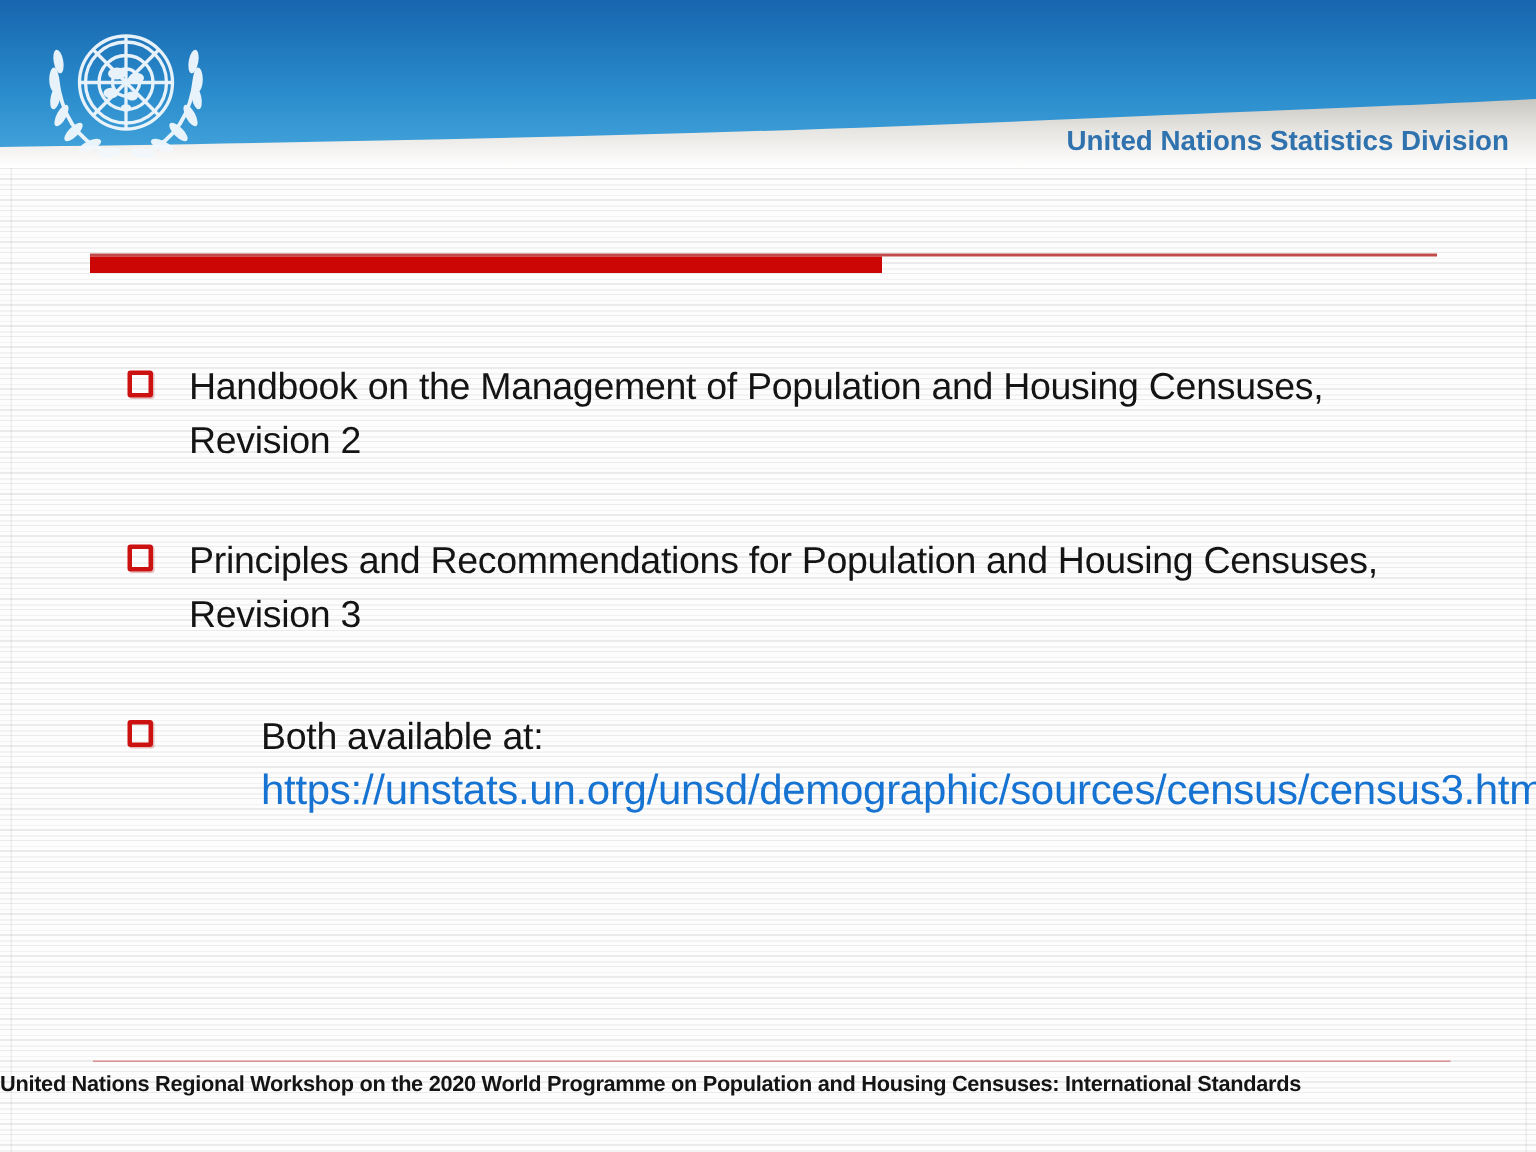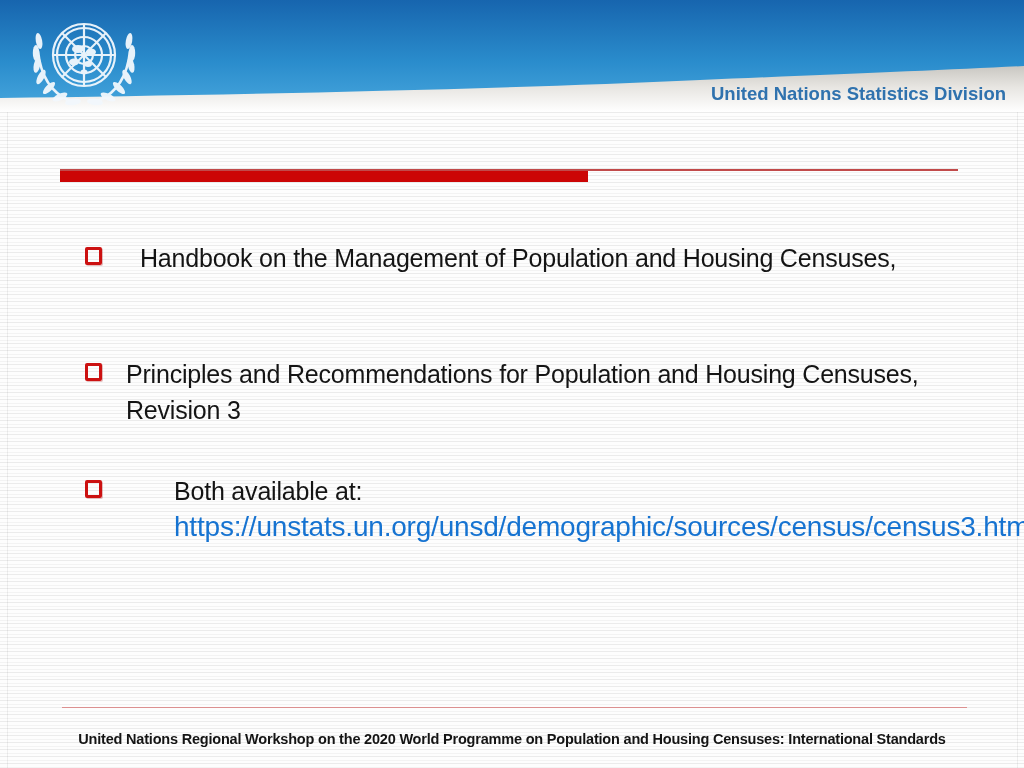--- a/index.html
+++ b/index.html
@@ -27,42 +27,42 @@
     font-size:31px;font-weight:bold;color:#3A30D4;
     letter-spacing:-0.5px;white-space:nowrap;
   }
   .rule-thin{position:absolute;left:60px;top:169px;width:898px;height:2px;background:#C14A4A;}
   .rule-thick{position:absolute;left:60px;top:171px;width:528px;height:11px;background:#CC0505;}
 
   .bullet-item{
     position:absolute;left:85px;width:890px;
     display:flex;align-items:flex-start;
   }
-  .item-1{top:240px;gap:14px;} .item-2{top:356px;} .item-3{top:473px;gap:48px;}
+  .item-1{top:240px;} .item-2{top:356px;} .item-3{top:473px;gap:48px;}
   .checkbox{
     flex:0 0 auto;
     width:11px;height:12px;margin-top:7px;margin-right:24px;
     border:3px solid #CC1111;border-radius:2px;
     background:transparent;
     box-shadow:1px 1px 0 rgba(160,0,0,0.25);
   }
   .bullet-text{
     font-size:25px;line-height:36px;color:#141414;
     letter-spacing:-0.2px;
   }
   .bullet-text .line{display:block;white-space:nowrap;}
   a.ref-link{
     color:#1673D1;text-decoration:none;cursor:pointer;
     font-size:28px;line-height:36px;letter-spacing:-0.2px;white-space:nowrap;
   }
 
   .footer-divider{position:absolute;left:62px;top:707px;width:905px;height:1px;background:#DC9090;}
   .footer-text{
-    position:absolute;left:0;top:728px;width:1024px;
-    text-align:center;font-size:14.5px;font-weight:bold;color:#141414;
+    position:absolute;left:0;top:712px;width:1024px;
+    font-size:14.5px;font-weight:bold;color:#141414;
     line-height:22px;letter-spacing:-0.2px;
   }
   .footer-text .line{display:block;}
 </style>
 </head>
 <body>
 
 <div class="slide">
 
   <svg class="header" viewBox="0 0 1024 112" width="1024" height="112">
@@ -124,20 +124,21 @@
   <div class="edge-line edge-left"></div>
   <div class="edge-line edge-right"></div>
 
   <div class="rule-thin"></div>
   <div class="rule-thick"></div>
 
   <div class="bullet-item item-1">
     <span class="checkbox"></span>
     <span class="bullet-text">
       <span class="line">Handbook on the Management of Population and Housing Censuses,</span>
+      <span class="line">Revision 2</span>
     </span>
   </div>
 
   <div class="bullet-item item-2">
     <span class="checkbox"></span>
     <span class="bullet-text">
       <span class="line">Principles and Recommendations for Population and Housing Censuses,</span>
       <span class="line">Revision 3</span>
     </span>
   </div>

